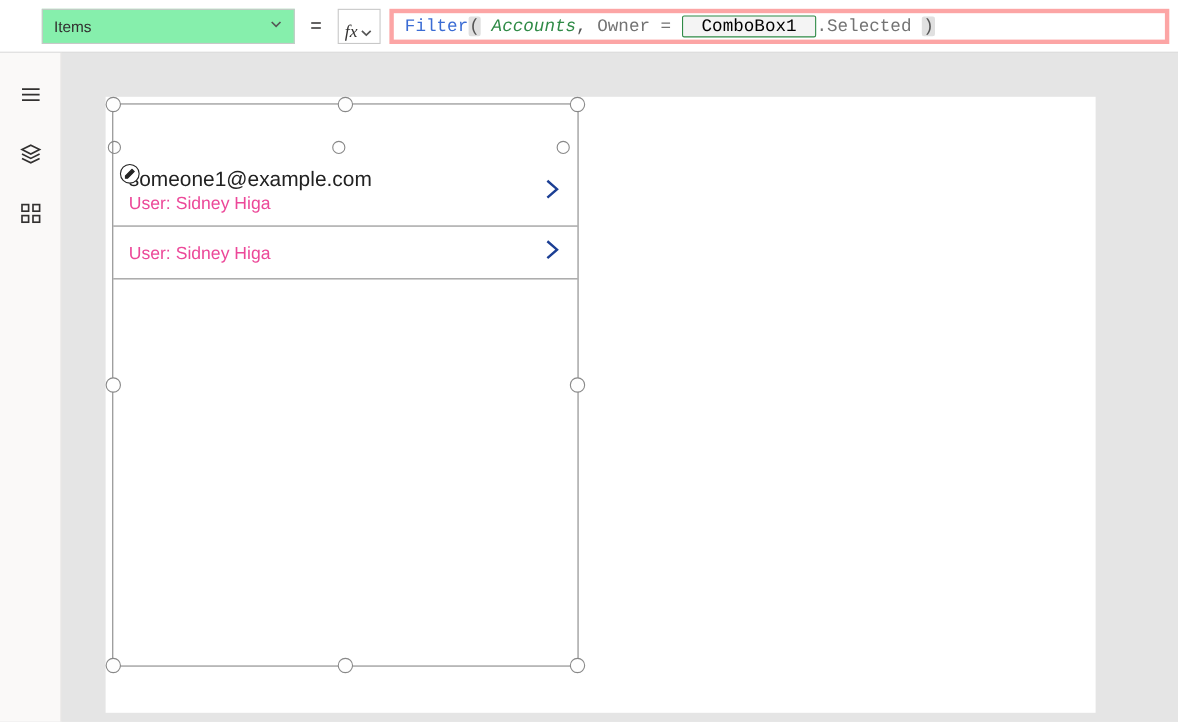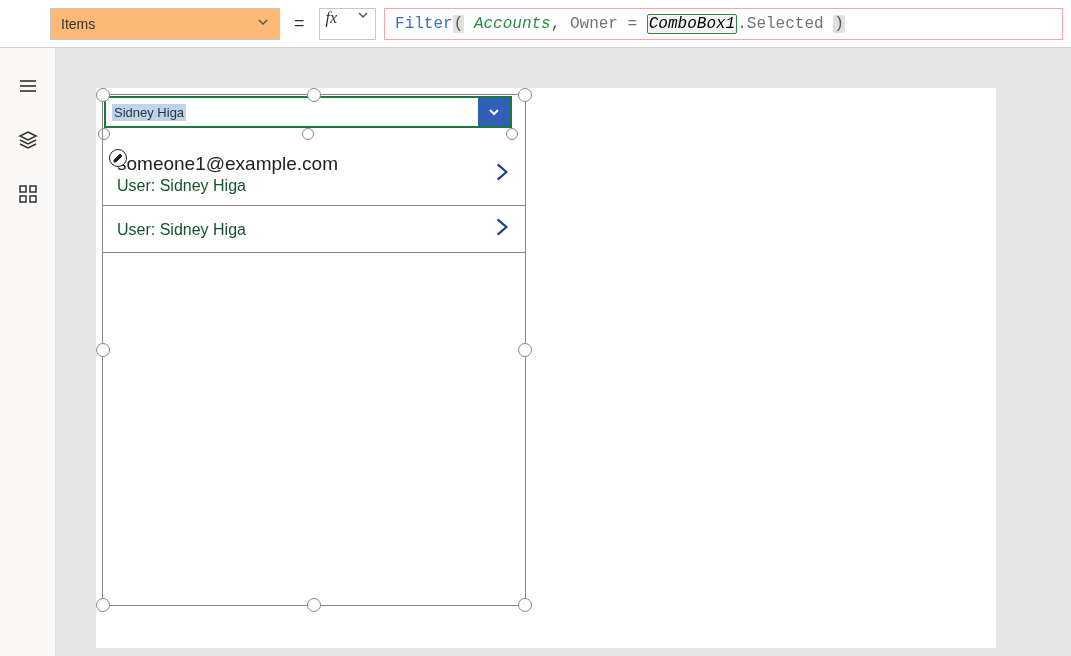--- a/index.html
+++ b/index.html
@@ -12,65 +12,65 @@
     height: 48px;
     background: #ffffff;
     border-bottom: 1px solid #d6d6d6;
     padding: 8px 8px 8px 8px;
     gap: 8px;
   }
   .property-dropdown {
     width: 230px;
     height: 32px;
     border: 1px solid #c8c8c8;
-    background: #fdba74;
+    background: #86efac;
     display: flex;
     align-items: center;
     justify-content: space-between;
     padding: 0 10px;
     font-size: 14px;
     color: #323130;
-    margin-left: 42px;
+    margin-left: 30px;
   }
   .equals {
     font-size: 18px;
     color: #323130;
     padding: 0 6px;
   }
   .fx-box {
     display: flex;
-    align-items: flex-start;
+    align-items: flex-end;
     height: 32px;
     border: 1px solid #c8c8c8;
     padding: 0 6px;
-    gap: 20px;
+    gap: 2px;
   }
   .fx-label {
     font-style: italic;
     font-family: "Times New Roman", serif;
     font-size: 16px;
     color: #323130;
   }
   .formula-input {
     flex: 1;
     height: 32px;
-    border: 1px solid #fca5a5;
+    border: 4px solid #fca5a5;
     background: #fff;
     display: flex;
     align-items: center;
     padding: 0 10px;
     font-family: Consolas, "Courier New", monospace;
     font-size: 16px;
     white-space: pre;
   }
   .tok-fn   { color: #3b6cd4; }
   .tok-id   { color: #2f8a46; font-style: italic; }
   .tok-op   { color: #737373; }
   .tok-punc { color: #555; }
-  .hl-box   { border: 1px solid #2f8a46; border-radius: 2px; padding: 0 1px; background: #f4f4f4; font-style: italic; }
+  .hl-box   { border: 1px solid #2f8a46; border-radius: 2px; padding: 0 17px; background: #f4f4f4; }
   .hl-paren-open, .hl-paren-close { background: #e0e0e0; border-radius: 2px; padding: 0 1px; }
   .chev { font-size: 12px; color: #555; }
 
   
   .left-rail {
     position: absolute;
     top: 48px;
     left: 0;
     width: 56px;
     height: 608px;
@@ -198,21 +198,21 @@
     position: relative;
   }
   .gi-info { display: flex; flex-direction: column; }
   .gi-title {
     font-size: 19px;
     font-weight: 400;
     color: #222;
   }
   .gi-subtitle {
     font-size: 16px;
-    color: #14532d;
+    color: #ec4899;
     margin-top: 2px;
   }
   .gi-chevron svg {
     width: 18px;
     height: 22px;
     stroke: #1c3f94;
     fill: none;
     stroke-width: 2;
   }
   .edit-badge {
@@ -277,30 +277,20 @@
         <rect x="12" y="2" width="6" height="6"></rect>
         <rect x="2" y="12" width="6" height="6"></rect>
         <rect x="12" y="12" width="6" height="6"></rect>
       </svg>
   </div>
 </div>
 
 <div class="canvas-area">
   <div class="app-canvas">
 
-    <div class="combobox">
-      <div class="combobox-text">
-        <span class="sel">Sidney Higa</span>
-      </div>
-      <div class="combobox-button">
-        <svg width="14" height="14" viewBox="0 0 14 14">
-            <polyline points="3,5 7,9 11,5"></polyline>
-          </svg>
-      </div>
-    </div>
 
     <div class="combo-sel-handle csh-bl"></div>
     <div class="combo-sel-handle csh-bm"></div>
     <div class="combo-sel-handle csh-br"></div>
 
     <div class="gallery-selection">
       <div class="sel-handle sh-tl"></div>
       <div class="sel-handle sh-tm"></div>
       <div class="sel-handle sh-tr"></div>
       <div class="sel-handle sh-ml"></div>

